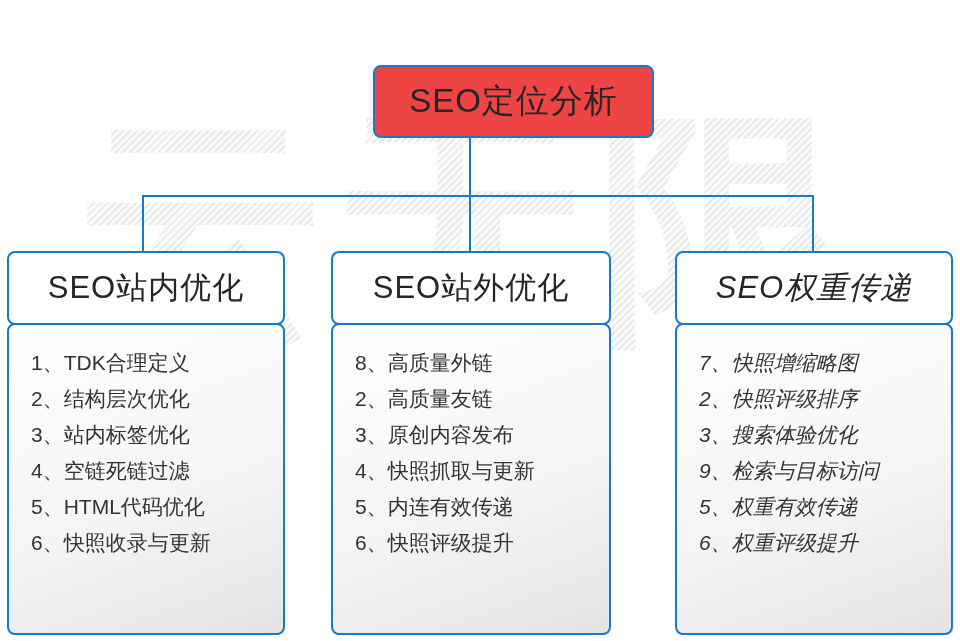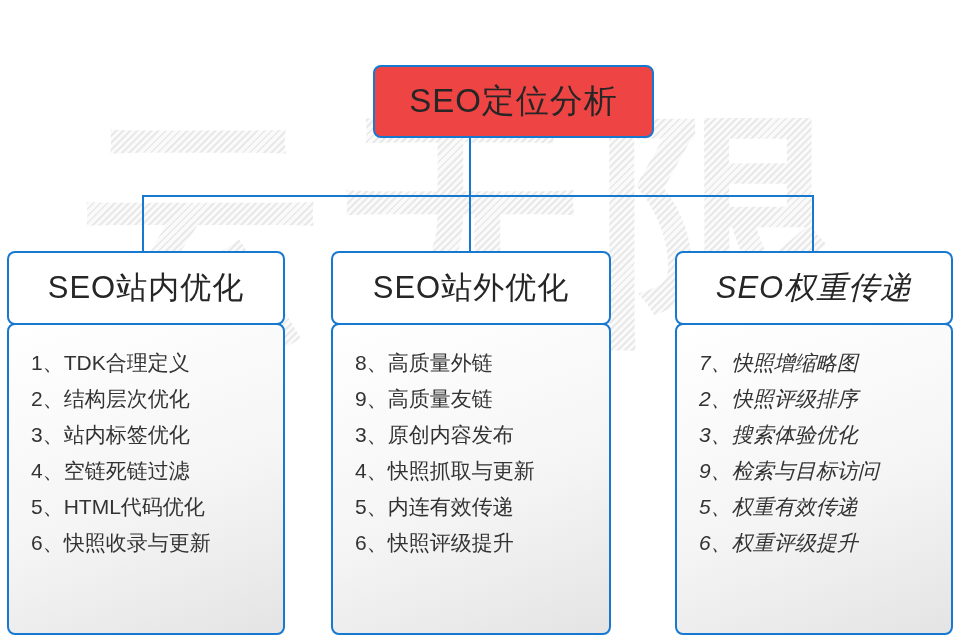--- a/index.html
+++ b/index.html
@@ -113,21 +113,21 @@
       <div class="list-item">6、快照收录与更新</div>
     </div>
   </div>
 
   <div class="column col-2">
     <div class="col-header">
       <span class="title">SEO站外优化</span>
     </div>
     <div class="col-body">
       <div class="list-item">8、高质量外链</div>
-      <div class="list-item">9、高质量友链</div>
+      <div class="list-item">2、高质量友链</div>
       <div class="list-item">3、原创内容发布</div>
       <div class="list-item">4、快照抓取与更新</div>
       <div class="list-item">5、内连有效传递</div>
       <div class="list-item">6、快照评级提升</div>
     </div>
   </div>
 
   <div class="column col-3">
     <div class="col-header">
       <span class="title">SEO权重传递</span>

